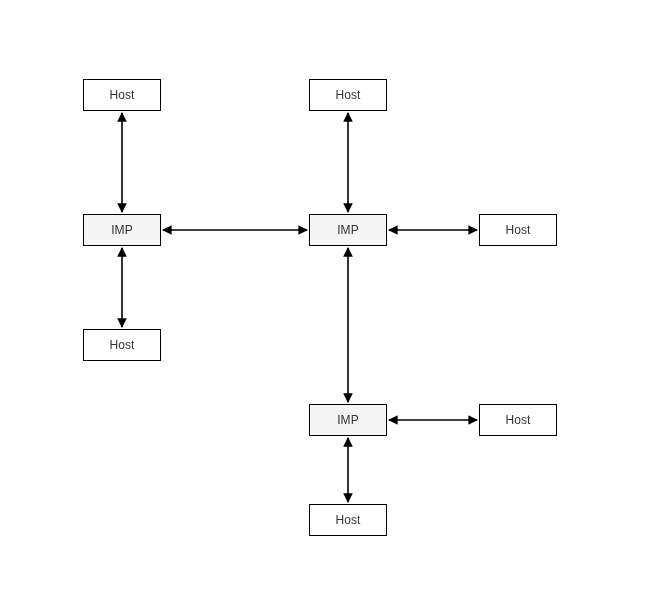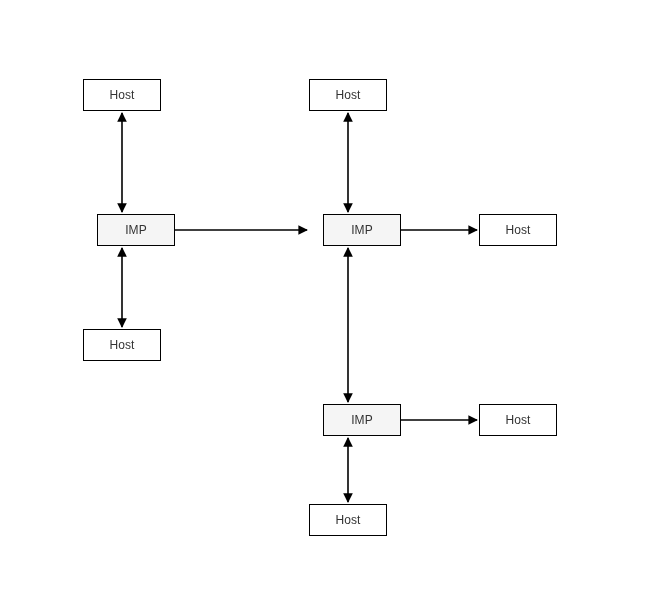--- a/index.html
+++ b/index.html
@@ -27,21 +27,20 @@
     border: 1.6px solid #000000;
     display: flex;
     align-items: center;
     justify-content: center;
   }
   .node-host {
     background: #ffffff;
   }
   .node-imp {
     background: #f5f5f5;
-    margin-left: 14px;
   }
   .node-label {
     font-family: "Liberation Sans", sans-serif;
     font-size: 12px;
     line-height: 1;
     color: #333333;
     letter-spacing: 0.1px;
     user-select: none;
   }
   .edge-layer {

